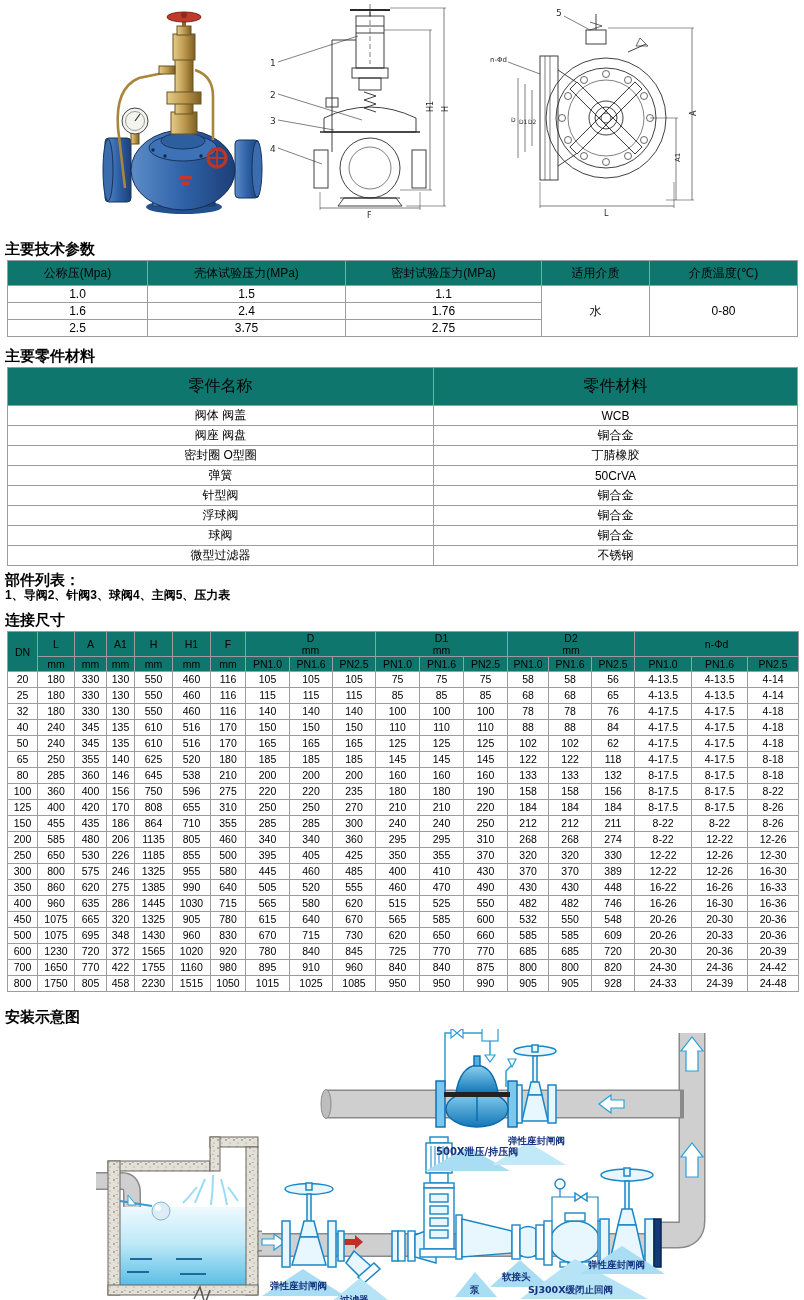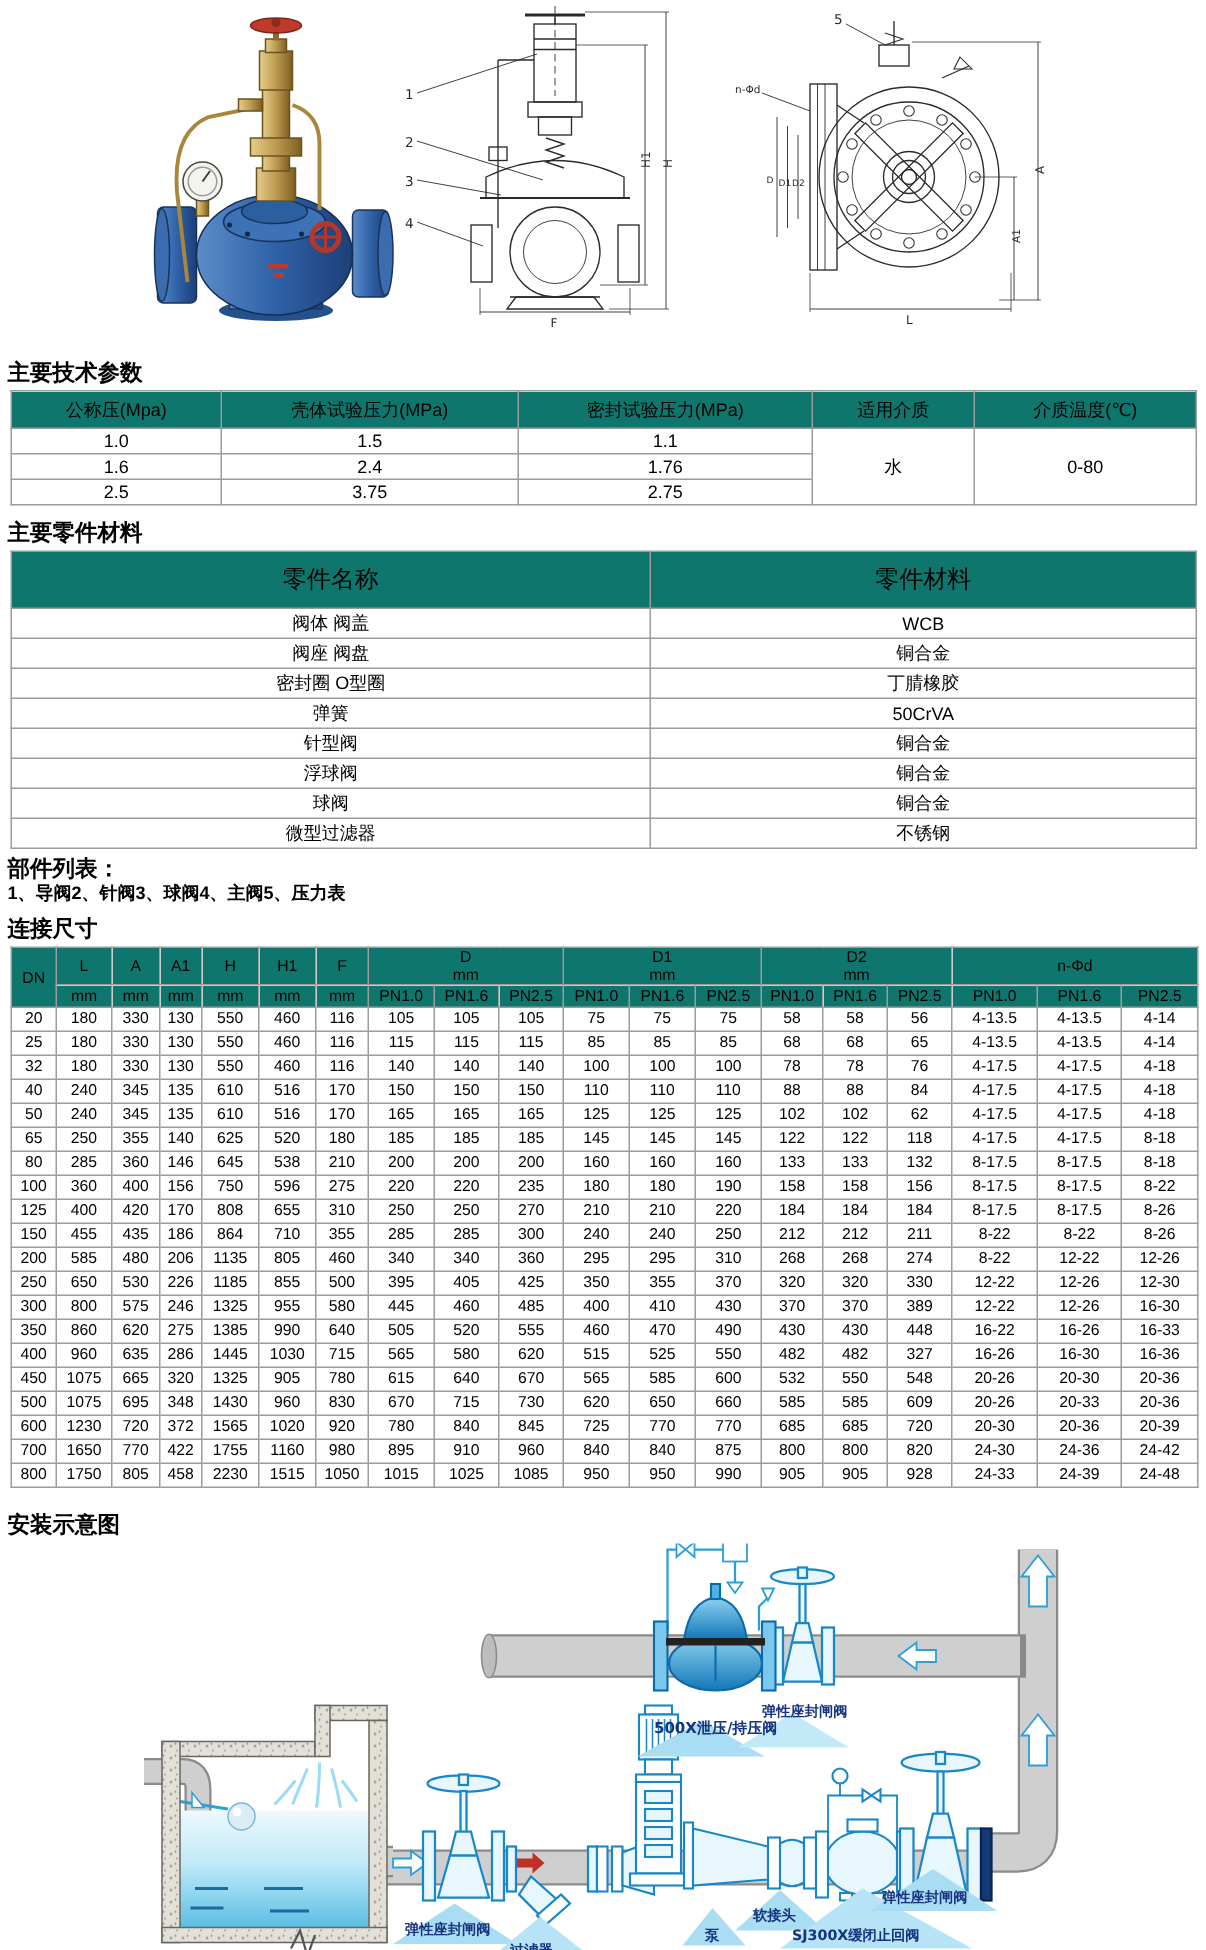--- a/index.html
+++ b/index.html
@@ -685,21 +685,21 @@
         <td>1030</td>
         <td>715</td>
         <td>565</td>
         <td>580</td>
         <td>620</td>
         <td>515</td>
         <td>525</td>
         <td>550</td>
         <td>482</td>
         <td>482</td>
-        <td>327</td>
+        <td>746</td>
         <td>16-26</td>
         <td>16-30</td>
         <td>16-36</td>
       </tr>
       <tr>
         <td>450</td>
         <td>1075</td>
         <td>665</td>
         <td>320</td>
         <td>1325</td>

